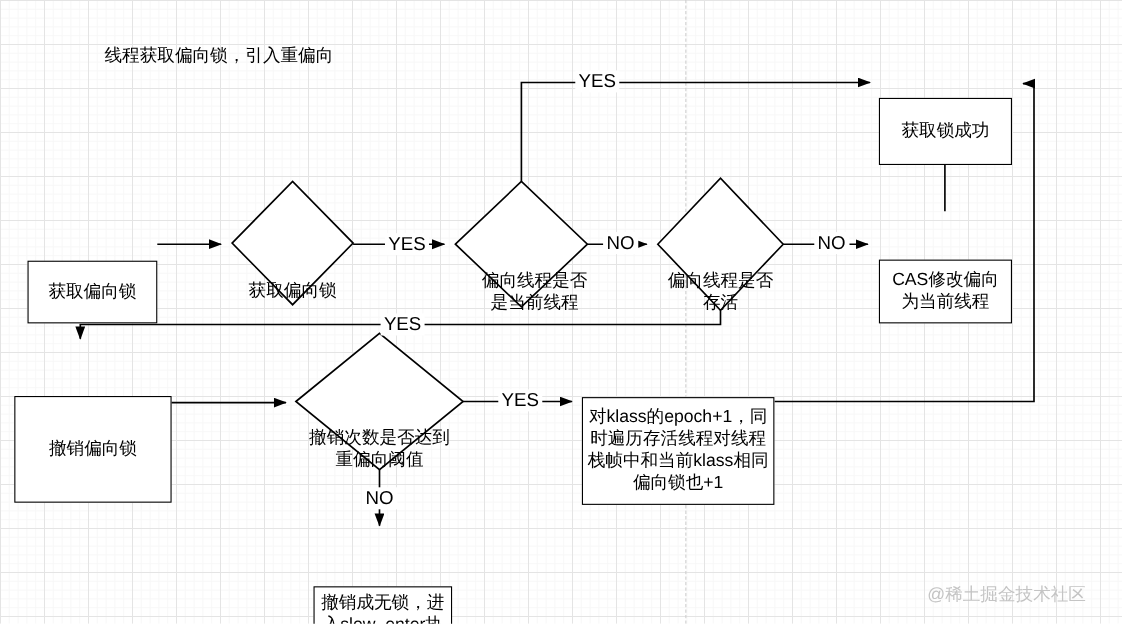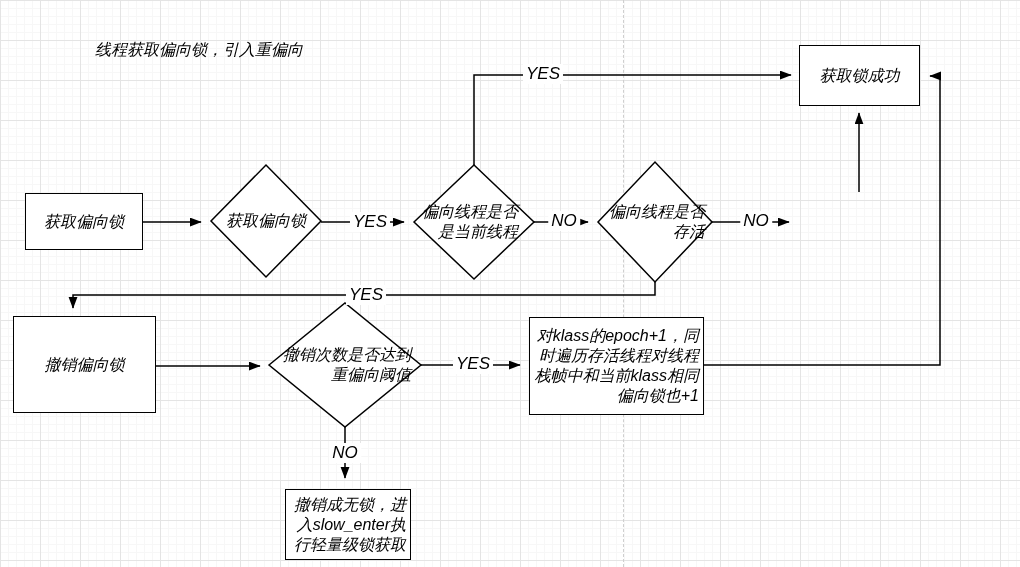--- a/index.html
+++ b/index.html
@@ -10,30 +10,29 @@
   }
   .canvas{
     position:relative;width:1020px;height:567px;
     background-color:#ffffff;
     background-image:
       linear-gradient(#e4e4e4 1px, transparent 1px),
       linear-gradient(90deg, #e4e4e4 1px, transparent 1px),
       linear-gradient(#f7f7f7 1px, transparent 1px),
       linear-gradient(90deg, #f7f7f7 1px, transparent 1px);
     background-size:40px 40px,40px 40px,8px 8px,8px 8px;
-    font-style:italic;
   }
   .page-divider{
     position:absolute;left:623px;top:0;height:567px;width:0;
     border-left:1px dashed #cfcfcf;
   }
   svg.wires{position:absolute;left:0;top:0;}
   .node{
     position:absolute;display:flex;align-items:center;justify-content:center;
-    text-align:right;color:#000;font-size:16px;line-height:1.25;
+    text-align:center;color:#000;font-size:16px;line-height:1.25;margin-top:44px;
   }
   .rect{background:#fff;border:1.5px solid #000;box-sizing:border-box;}
   .dlabel{transform:translate(-50%,-50%);}
   .elabel{
     position:absolute;transform:translate(-50%,-50%);
     background:#fff;padding:0 3px;font-size:17px;color:#000;white-space:nowrap;
   }
   .title{
     position:absolute;left:95px;top:40px;font-size:16px;color:#000;white-space:nowrap;
   }
@@ -74,32 +73,34 @@
     <path d="M133,366 L260,366" fill="none" stroke="#000" stroke-width="1.5" marker-end="url(#arr)"></path>
     <path d="M421,365 L520,365" fill="none" stroke="#000" stroke-width="1.5" marker-end="url(#arr)"></path>
     <path d="M704,365 L940,365 L940,76 L930,76" fill="none" stroke="#000" stroke-width="1.5" marker-end="url(#arr)"></path>
     <path d="M345,427 L345,478" fill="none" stroke="#000" stroke-width="1.5" marker-end="url(#arr)"></path>
   </svg>
 
   <div class="title">线程获取偏向锁，引入重偏向</div>
 
   <div class="node rect" style="left:25px;top:193px;width:118px;height:57px;">获取偏向锁</div>
   <div class="node rect" style="left:799px;top:45px;width:121px;height:61px;">获取锁成功</div>
+  <div class="node rect" style="left:799px;top:192px;width:121px;height:58px;padding:0 8px;box-sizing:border-box;">CAS修改偏向为当前线程</div>
   <div class="node rect" style="left:13px;top:316px;width:143px;height:97px;">撤销偏向锁</div>
   <div class="node rect" style="left:529px;top:317px;width:175px;height:98px;padding:4px 4px;box-sizing:border-box;">对klass的epoch+1，同时遍历存活线程对线程栈帧中和当前klass相同偏向锁也+1</div>
   <div class="node rect" style="left:285px;top:489px;width:126px;height:71px;padding:2px 4px;box-sizing:border-box;">撤销成无锁，进入slow_enter执行轻量级锁获取</div>
 
   <div class="node dlabel" style="left:266px;top:221px;width:100px;">获取偏向锁</div>
-  <div class="node dlabel" style="left:468px;top:222px;width:100px;">偏向线程是否是当前线程</div>
+  <div class="node dlabel" style="left:486px;top:222px;width:100px;">偏向线程是否是当前线程</div>
   <div class="node dlabel" style="left:345px;top:365px;width:132px;">撤销次数是否达到重偏向阈值</div>
   <div class="node dlabel" style="left:655px;top:222px;width:100px;">偏向线程是否存活</div>
 
   <div class="elabel" style="left:370px;top:222px;">YES</div>
   <div class="elabel" style="left:543px;top:74px;">YES</div>
   <div class="elabel" style="left:564px;top:221px;">NO</div>
   <div class="elabel" style="left:756px;top:221px;">NO</div>
   <div class="elabel" style="left:366px;top:295px;">YES</div>
   <div class="elabel" style="left:473px;top:364px;">YES</div>
   <div class="elabel" style="left:345px;top:453px;">NO</div>
 
 
+  <div class="watermark">@稀土掘金技术社区</div>
 
 </div>
 
 </body></html>

